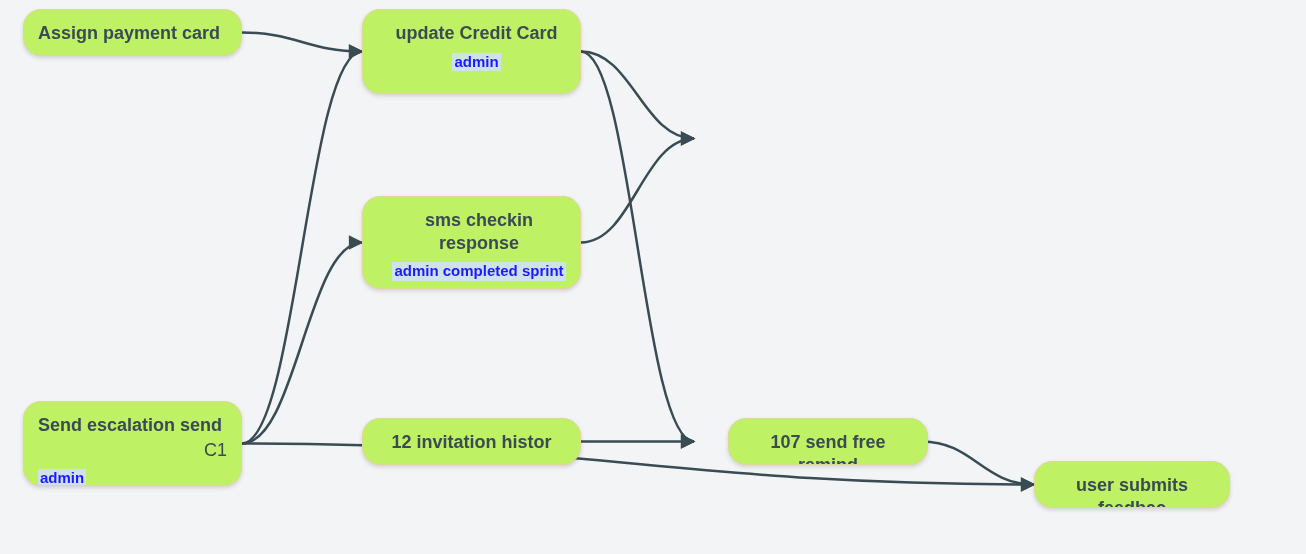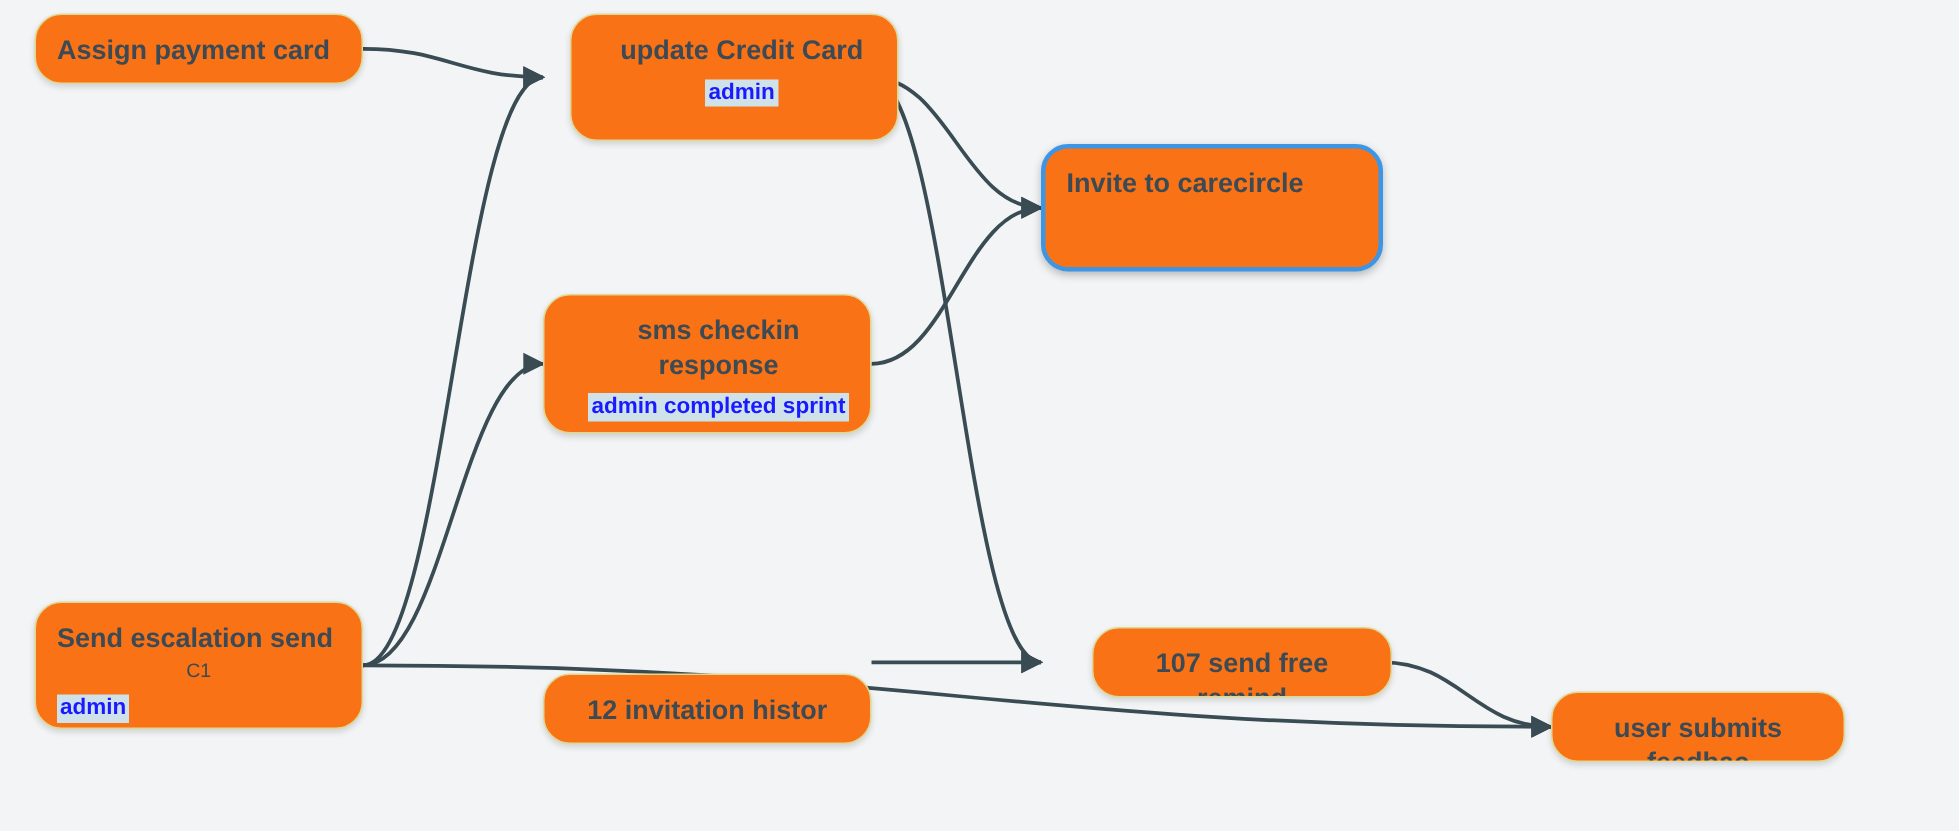--- a/index.html
+++ b/index.html
@@ -19,21 +19,21 @@
   svg.edges {
     position: absolute;
     left: 0; top: 0;
     width: 1306px;
     height: 554px;
     pointer-events: none;
   }
   .node {
     position: absolute;
     box-sizing: border-box;
-    background: #f97316;
+    background: #bef264;
     border: 1px solid #e0d88f;
     border-radius: 18px;
     box-shadow: 0 2px 4px rgba(0,0,0,0.15);
     padding: 12px 14px 10px 14px;
     color: #3b4a54;
     font-size: 18px;
     font-weight: 700;
     line-height: 1.25;
     text-align: center;
     overflow: hidden;
@@ -44,23 +44,24 @@
   }
   .node .title {
     display: block;
   }
   .node .title.left {
     text-align: left;
   }
   .node .sub {
     display: block;
     font-weight: 400;
-    font-size: 13px;
+    font-size: 18px;
     color: #3b4a54;
     margin-top: 2px;
+    text-align: right;
   }
   .node .tag {
     display: inline-block;
     font-weight: 700;
     font-size: 15px;
     color: #1a1aff;
     background: #cfe2ea;
     padding: 0 2px;
     margin-top: 8px;
     white-space: nowrap;
@@ -93,41 +94,38 @@
         <path d="M 581 441.5 C 631.85 441.5, 643.15 441.5, 694 441.5" fill="none" stroke="#394b53" stroke-width="2.5" marker-end="url(#arrow)"></path>
         <path d="M 922 441.5 C 972.4 441.5, 983.6 484.5, 1034 484.5" fill="none" stroke="#394b53" stroke-width="2.5" marker-end="url(#arrow)"></path>
         <path d="M 242 443.5 C 598.4000000000001 443.5, 677.5999999999999 484.5, 1034 484.5" fill="none" stroke="#394b53" stroke-width="2.5" marker-end="url(#arrow)"></path>
       </g>
   </svg>
 
   <div class="node" id="n-assign" style="left: 23px; top: 9px; width: 219px; height: 47px;">
     <span class="title left">Assign payment card</span>
   </div>
 
-  <div class="node" id="n-update" style="left: 380px; top: 9px; width: 219px; height: 85px; padding-left: 24px;">
+  <div class="node" id="n-update" style="left: 362px; top: 9px; width: 219px; height: 85px; padding-left: 24px;">
     <span class="title">update Credit Card</span>
     <div class="tagwrap"><span class="tag">admin</span></div>
   </div>
 
-  <div class="node selected" id="n-invite" style="left: 694px; top: 96px; width: 228px; height: 85px;">
-    <span class="title left">Invite to carecircle</span>
-  </div>
 
   <div class="node" id="n-sms" style="left: 362px; top: 196px; width: 219px; height: 93px; padding-left: 29px;">
     <span class="title">sms checkin response</span>
     <div class="tagwrap"><span class="tag">admin completed sprint</span></div>
   </div>
 
   <div class="node" id="n-escalation" style="left: 23px; top: 401px; width: 219px; height: 85px;">
     <span class="title left">Send escalation send</span>
     <span class="sub">C1</span>
     <div class="tagwrap left"><span class="tag">admin</span></div>
   </div>
 
-  <div class="node" id="n-invhist" style="left: 362px; top: 418px; width: 219px; height: 47px; margin-top: 31px;">
+  <div class="node" id="n-invhist" style="left: 362px; top: 418px; width: 219px; height: 47px;">
     <span class="title">12 invitation histor</span>
   </div>
 
   <div class="node" id="n-remind" style="left: 728px; top: 418px; width: 200px; height: 47px;">
     <span class="title">107 send free remind</span>
   </div>
 
   <div class="node" id="n-feedback" style="left: 1034px; top: 461px; width: 196px; height: 47px;">
     <span class="title">user submits feedbac</span>
   </div>

